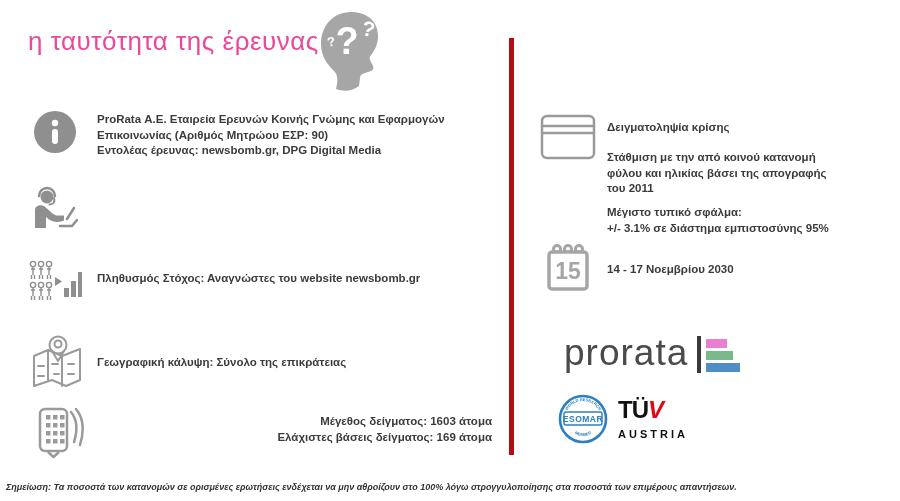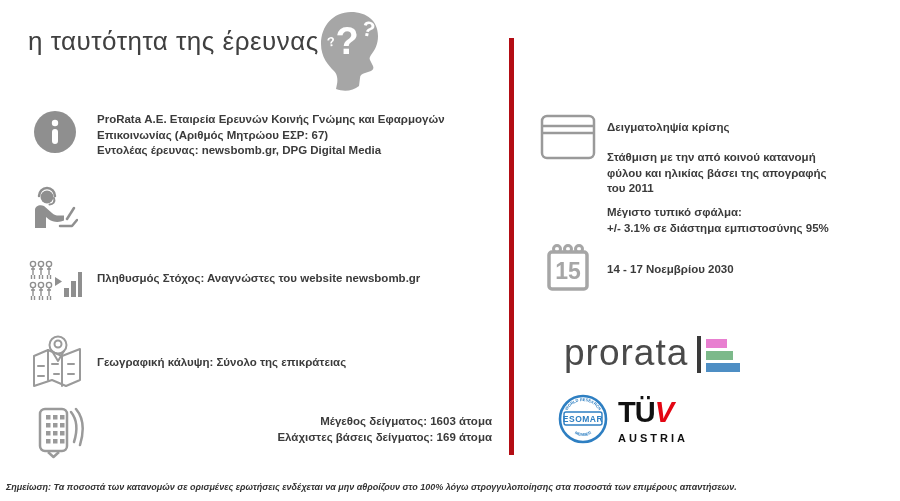--- a/index.html
+++ b/index.html
@@ -1,35 +1,35 @@
 <!DOCTYPE html>
 <html><head>
 <meta charset="utf-8">
 <style>
   html,body{margin:0;padding:0;background:#fff;}
   .slide{position:relative;width:900px;height:501px;background:#ffffff;overflow:hidden;
          font-family:"Liberation Sans",sans-serif;color:#3b3b3b;}
-  .title{position:absolute;left:28px;top:26px;font-size:26px;font-weight:400;color:#404040;letter-spacing:0.5px;}
+  .title{position:absolute;left:28px;top:26px;font-size:26px;font-weight:400;color:#ec4899;letter-spacing:0.5px;}
   .head-icon{position:absolute;left:312px;top:8px;}
   .divider{position:absolute;left:509px;top:38px;width:5px;height:417px;background:#b30d14;}
   .item-icon{position:absolute;}
   .item-text{position:absolute;font-size:11.5px;font-weight:700;line-height:1.35;color:#3b3b3b;white-space:pre-line;}
   .left-text{left:97px;width:395px;}
   .right-text{left:607px;width:265px;}
   .heading{font-weight:700;}
   
   .prorata{position:absolute;left:564px;top:332px;display:flex;align-items:center;}
   .prorata-word{font-size:37px;font-weight:200;color:#4a4a4a;letter-spacing:1px;line-height:1;}
   .prorata-vbar{width:4px;height:37px;background:#3a3a3a;margin-left:9px;margin-top:4px;}
   .prorata-bars{display:flex;flex-direction:column;gap:3px;margin-left:5px;margin-top:5px;}
   .prorata-bars div{height:9px;}
   
   .esomar{position:absolute;left:557px;top:393px;}
   .tuv{position:absolute;left:618px;top:399px;width:90px;text-align:left;}
-  .tuv-main{font-size:29px;font-weight:900;line-height:0.9;color:#111;letter-spacing:-1px;}
+  .tuv-main{font-size:24px;font-weight:900;line-height:0.9;color:#111;letter-spacing:-1px;}
   .tuv-v{color:#e30613;font-style:italic;}
   .tuv-sub{font-size:11px;font-weight:700;letter-spacing:3px;color:#111;margin-top:7px;}
   .iso-text{position:absolute;left:692px;top:417px;font-size:9.5px;font-weight:700;color:#222;line-height:1.45;white-space:pre-line;}
   .footnote{position:absolute;left:6px;top:482px;width:890px;font-size:9px;font-weight:700;font-style:italic;color:#333;}
   svg text{font-family:"Liberation Sans",sans-serif;}
 </style>
 </head>
 <body>
 
 <div class="slide">
@@ -44,21 +44,21 @@
   </svg>
 
   <div class="divider"></div>
 
   <svg class="item-icon" style="left:33px;top:110px;" width="44" height="44" viewBox="0 0 44 44">
     <circle cx="22" cy="22" r="21" fill="#8f8f8f"></circle>
     <circle cx="22" cy="13" r="3.2" fill="#ffffff"></circle>
     <rect x="19" y="19" width="6" height="15" rx="3" fill="#ffffff"></rect>
   </svg>
   <div class="item-text left-text" style="top:112px;">ProRata Α.Ε. Εταιρεία Ερευνών Κοινής Γνώμης και Εφαρμογών
-Επικοινωνίας (Αριθμός Μητρώου ΕΣΡ: 67)
+Επικοινωνίας (Αριθμός Μητρώου ΕΣΡ: 90)
 Εντολέας έρευνας: newsbomb.gr, DPG Digital Media</div>
 
   <svg class="item-icon" style="left:30px;top:186px;" width="48" height="46" viewBox="0 0 48 46">
     <circle cx="17" cy="11" r="6.5" fill="#8f8f8f"></circle>
     <path d="M9,10 a8,8 0 0 1 16,0" fill="none" stroke="#8f8f8f" stroke-width="2.5" stroke-linecap="round"></path>
     <path d="M24,12 c1.5,4 -1,6.5 -4.5,6.5" fill="none" stroke="#8f8f8f" stroke-width="2" stroke-linecap="round"></path>
     <path d="M5,24 c0,-4 5,-6 9,-4 l8,7 c2,2 4,2.5 7,2.5 h5 v5 c-4,2 -11,2 -15,-1 l-3,-2.5 V42 H5 Z" fill="#8f8f8f"></path>
     <path d="M44,22 l-7,11" stroke="#8f8f8f" stroke-width="2.5" stroke-linecap="round" fill="none"></path>
     <path d="M30,40 h12 l5,-6" stroke="#8f8f8f" stroke-width="2.5" stroke-linecap="round" stroke-linejoin="round" fill="none"></path>
   </svg>

